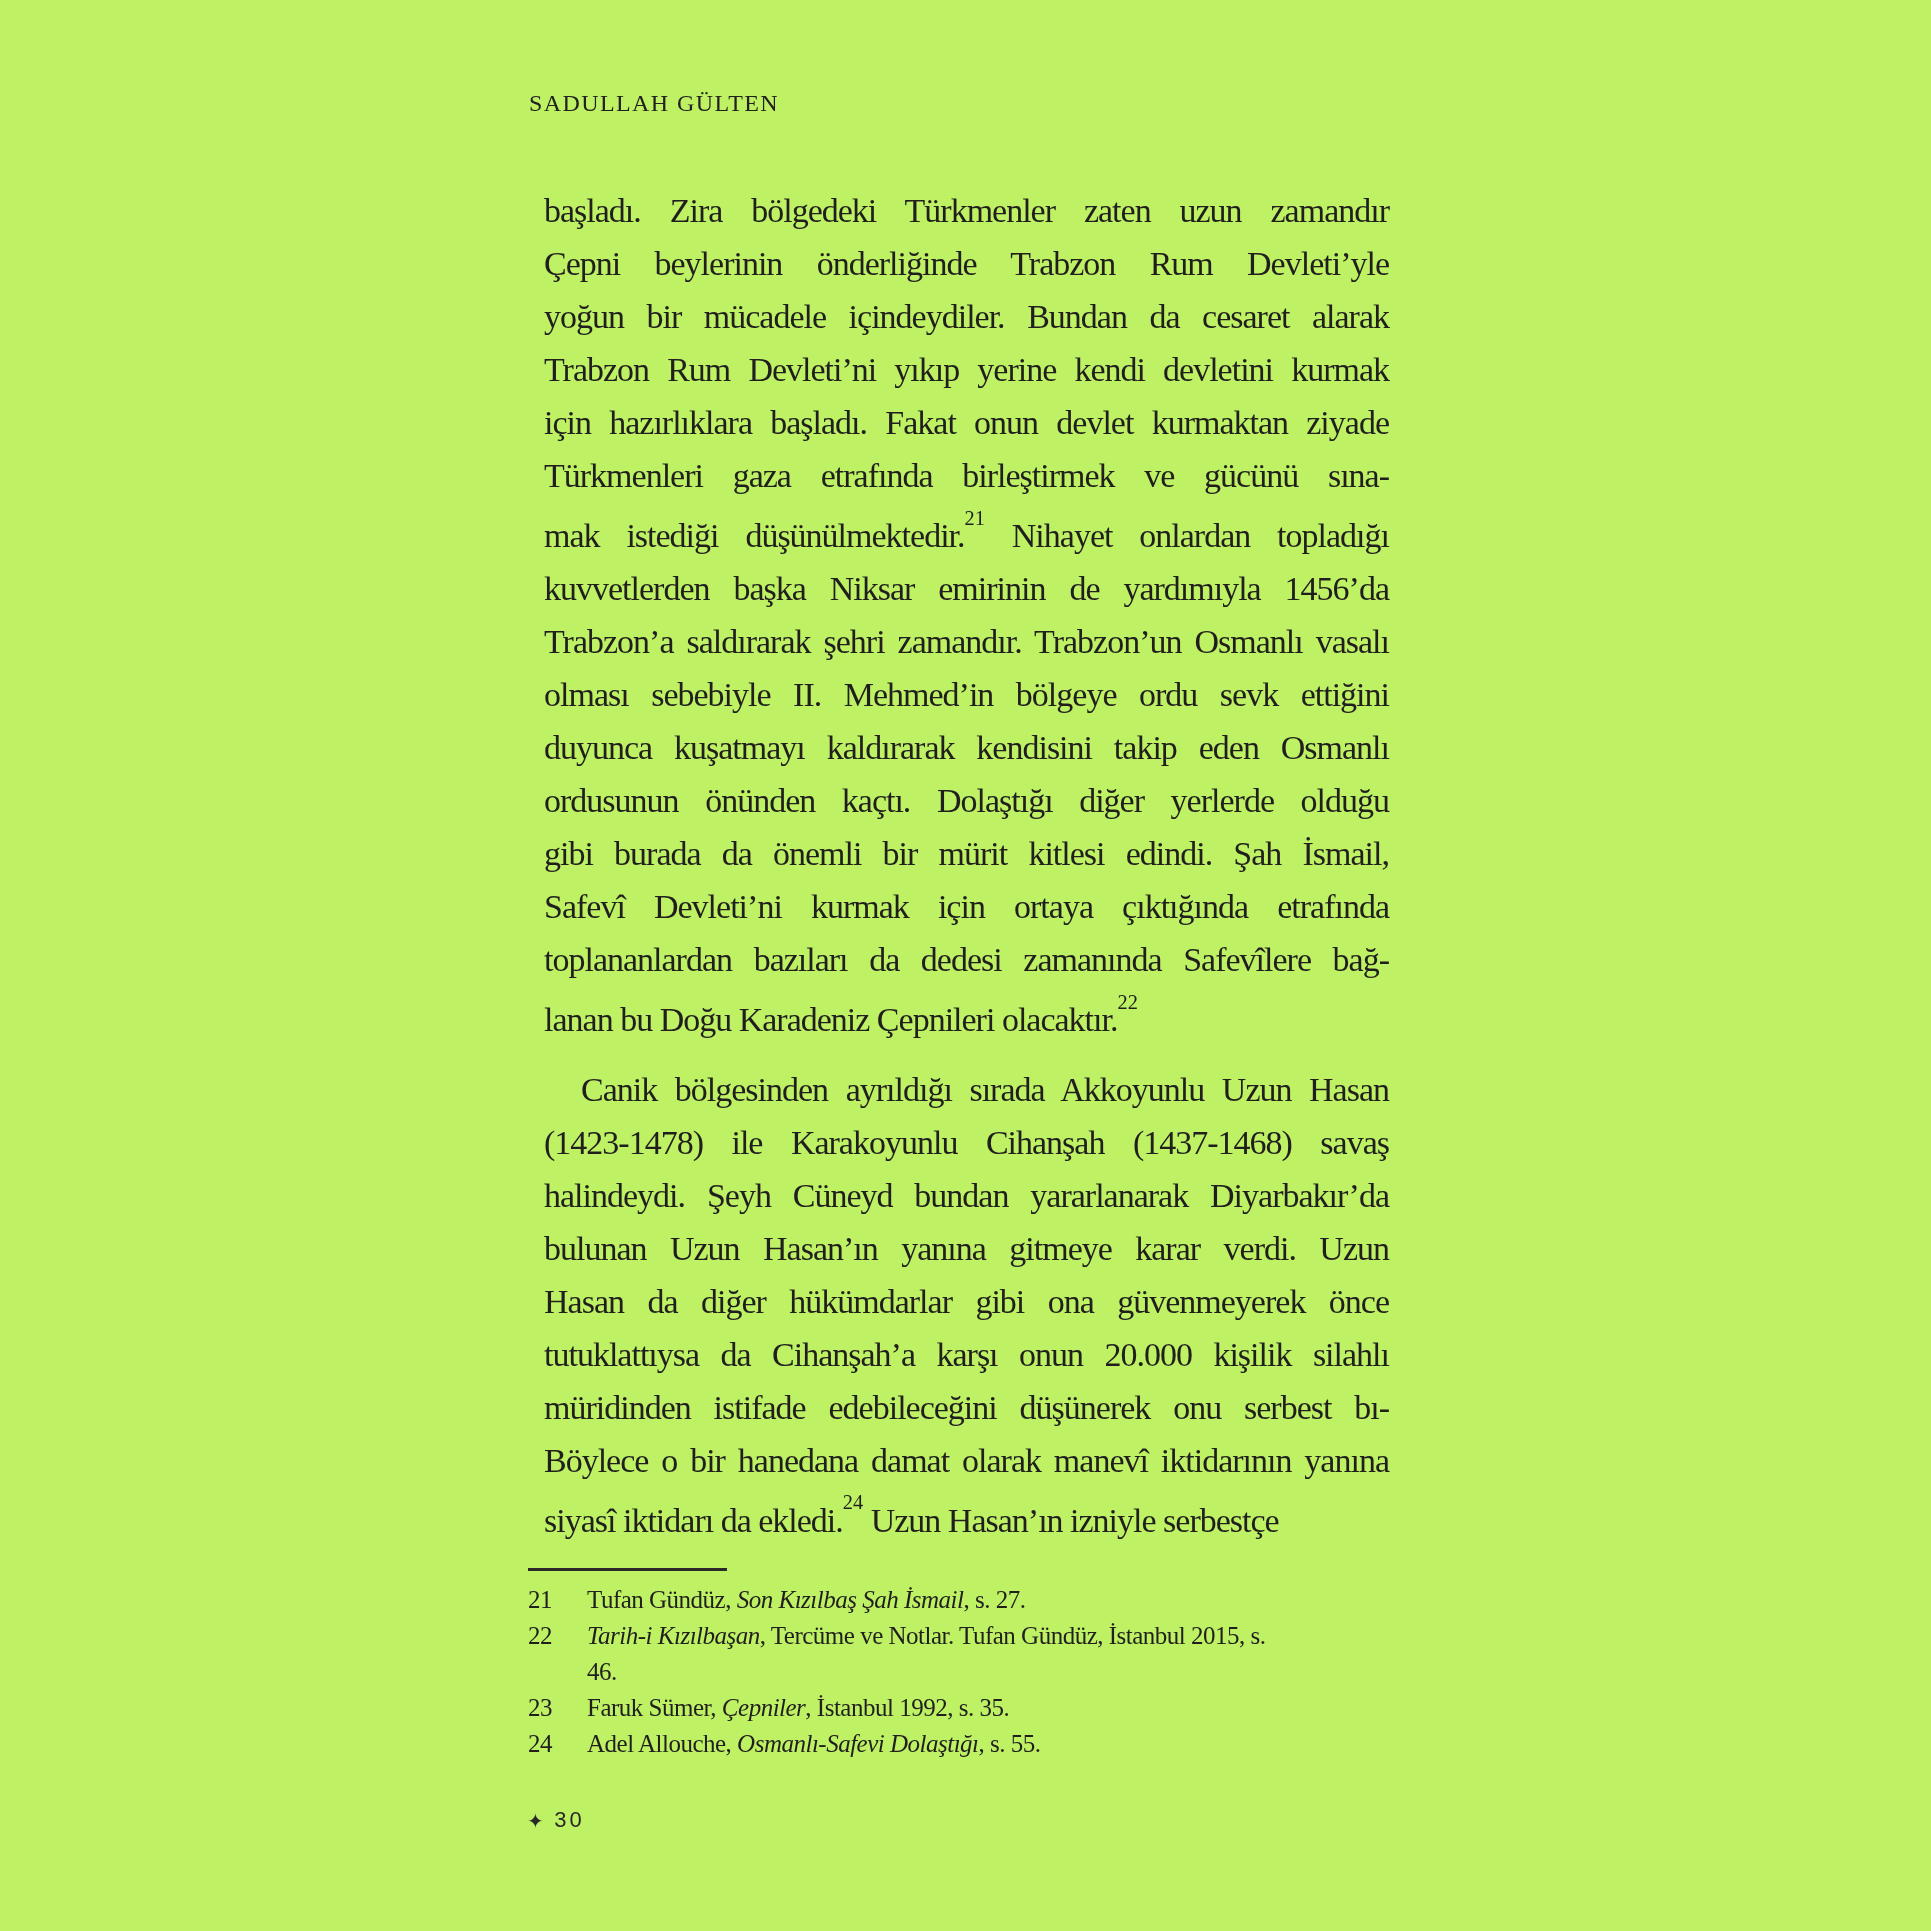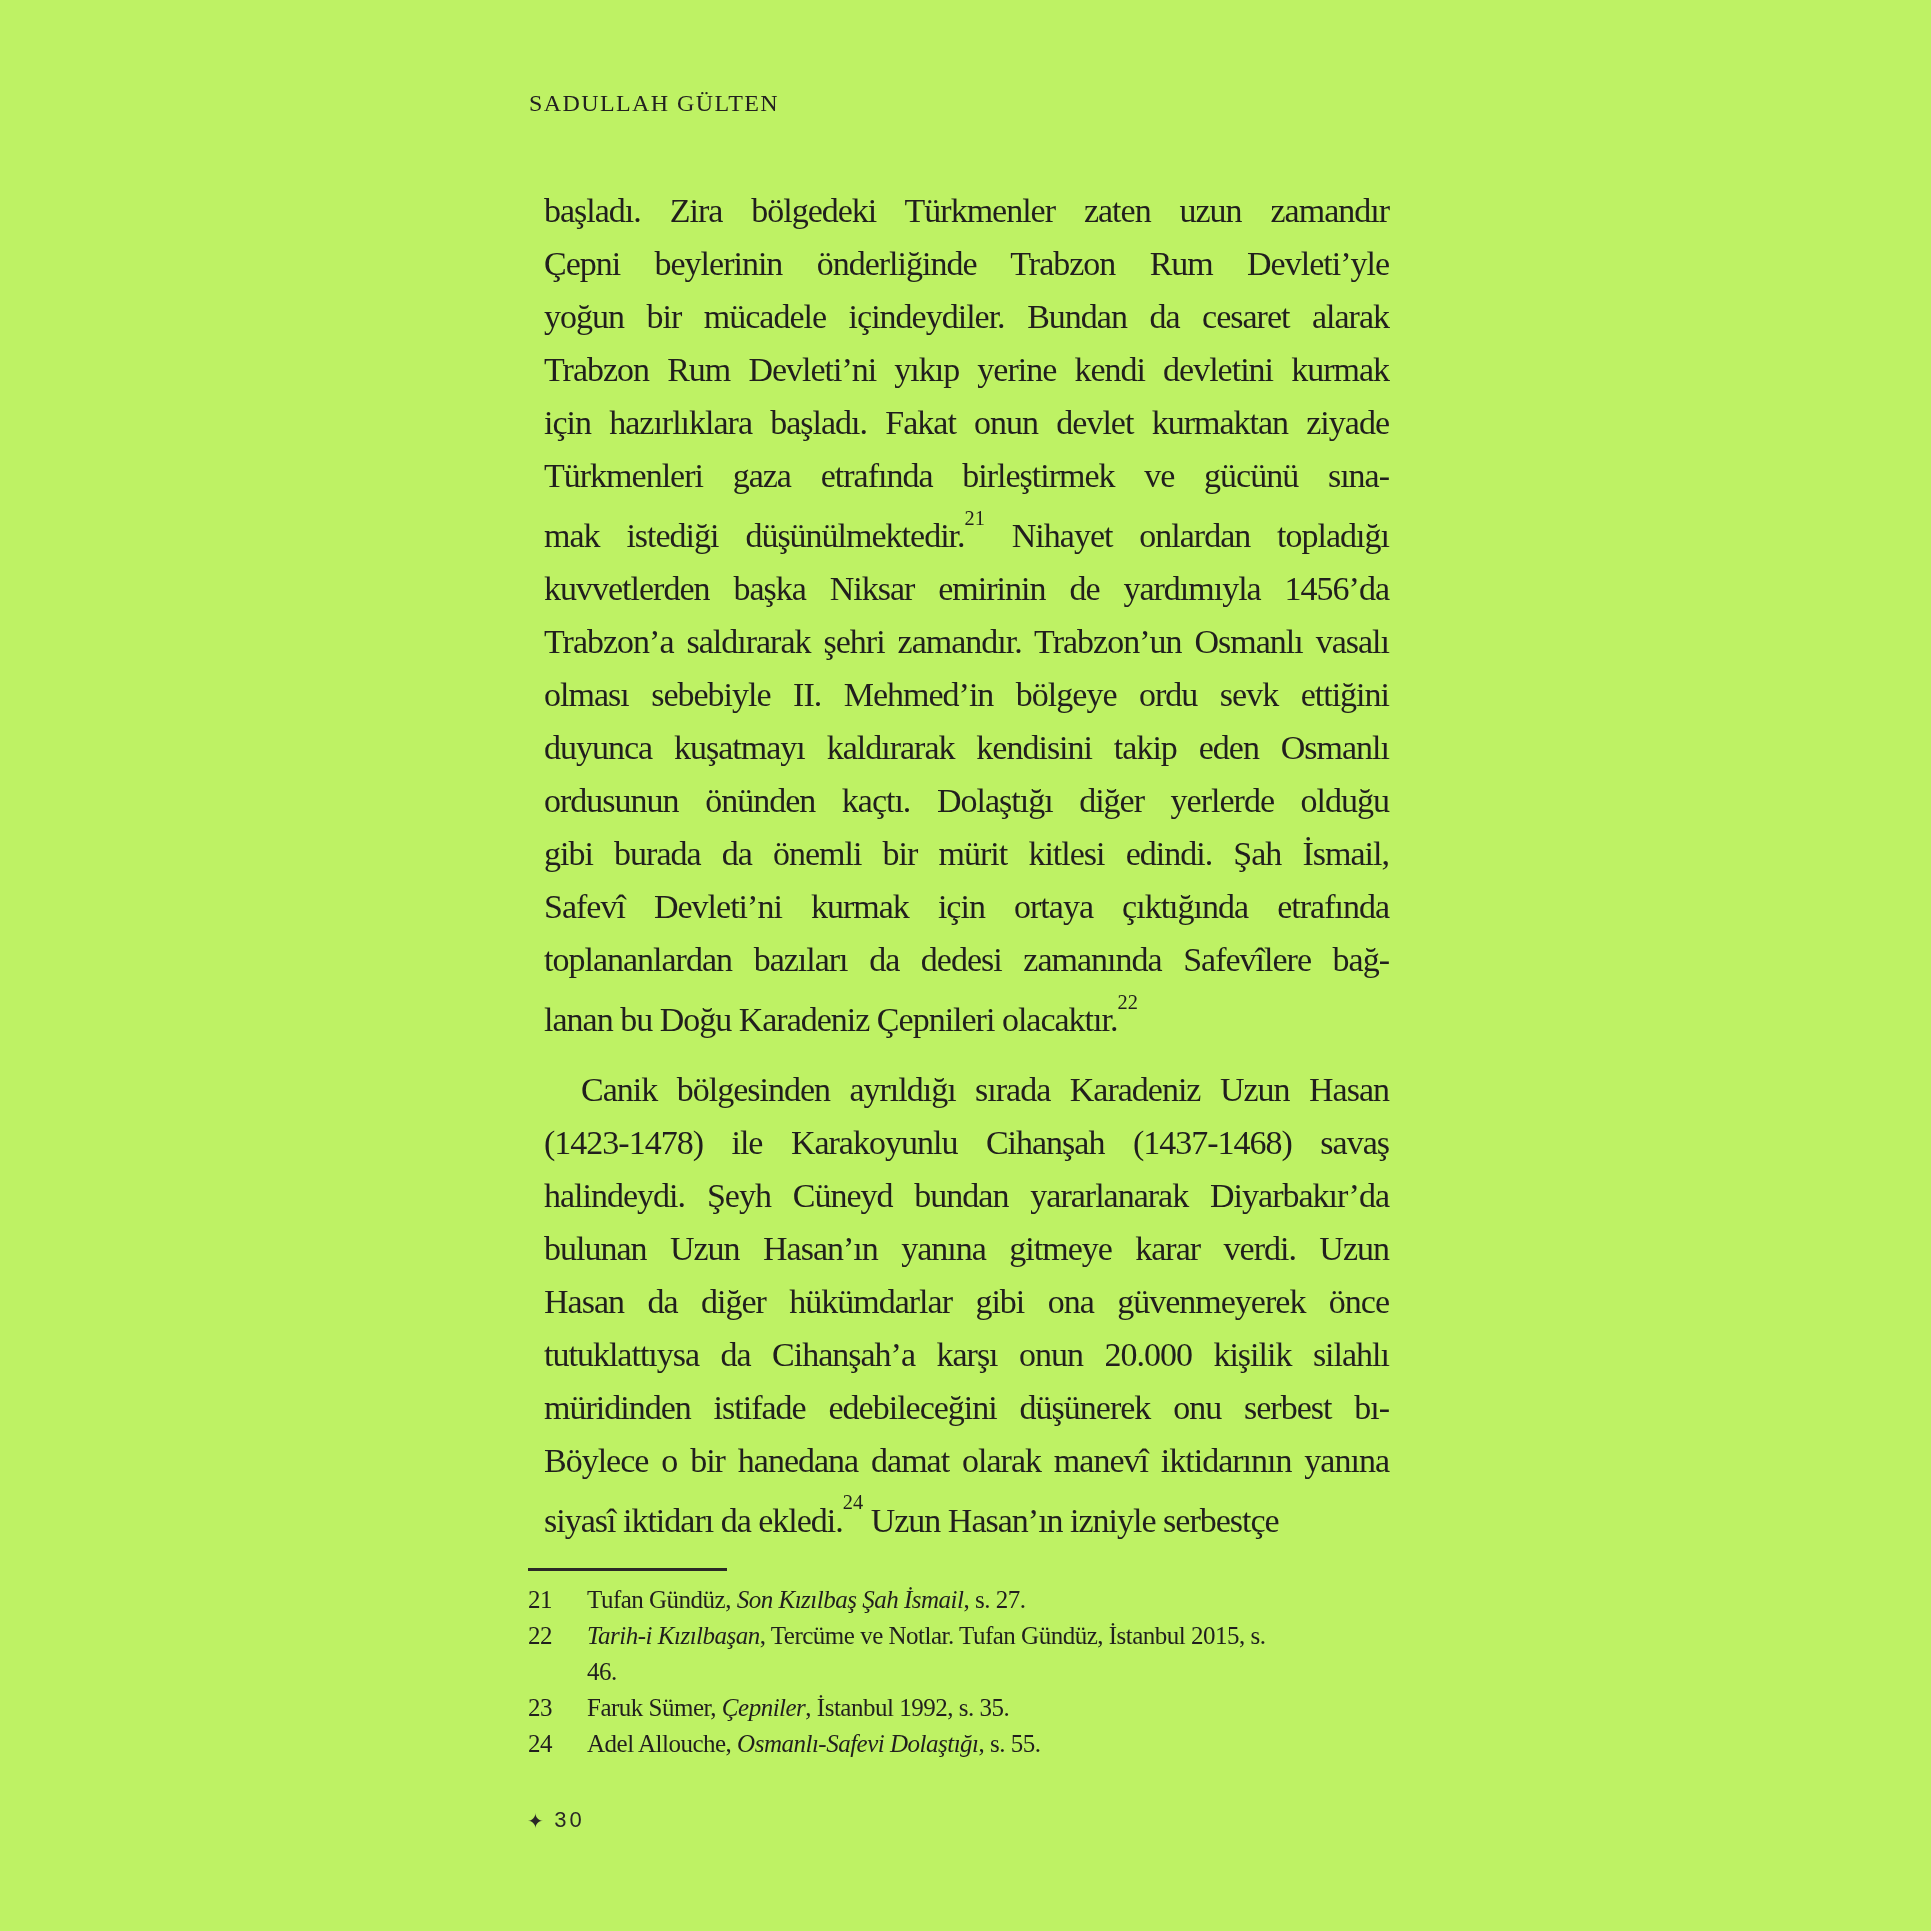--- a/index.html
+++ b/index.html
@@ -92,21 +92,21 @@
       <div class="line">olması sebebiyle II. Mehmed’in bölgeye ordu sevk ettiğini</div>
       <div class="line">duyunca kuşatmayı kaldırarak kendisini takip eden Osmanlı</div>
       <div class="line">ordusunun önünden kaçtı. Dolaştığı diğer yerlerde olduğu</div>
       <div class="line">gibi burada da önemli bir mürit kitlesi edindi. Şah İsmail,</div>
       <div class="line">Safevî Devleti’ni kurmak için ortaya çıktığında etrafında</div>
       <div class="line">toplananlardan bazıları da dedesi zamanında Safevîlere bağ-</div>
       <div class="line last"><span>lanan bu Doğu Karadeniz Çepnileri olacaktır.</span><sup class="fn-ref">22</sup></div>
     </div>
 
     <div class="para second">
-      <div class="line indent">Canik bölgesinden ayrıldığı sırada Karadeniz Uzun Hasan</div>
+      <div class="line indent">Canik bölgesinden ayrıldığı sırada Akkoyunlu Uzun Hasan</div>
       <div class="line">(1423-1478) ile Karakoyunlu Cihanşah (1437-1468) savaş</div>
       <div class="line">halindeydi. Şeyh Cüneyd bundan yararlanarak Diyarbakır’da</div>
       <div class="line">bulunan Uzun Hasan’ın yanına gitmeye karar verdi. Uzun</div>
       <div class="line">Hasan da diğer hükümdarlar gibi ona güvenmeyerek önce</div>
       <div class="line">tutuklattıysa da Cihanşah’a karşı onun 20.000 kişilik silahlı</div>
       <div class="line">müridinden istifade edebileceğini düşünerek onu serbest bı-</div>
       <div class="line">Böylece o bir hanedana damat olarak manevî iktidarının yanına</div>
       <div class="line last"><span>siyasî iktidarı da ekledi.</span><sup class="fn-ref">24</sup><span> Uzun Hasan’ın izniyle serbestçe</span></div>
     </div>
 

